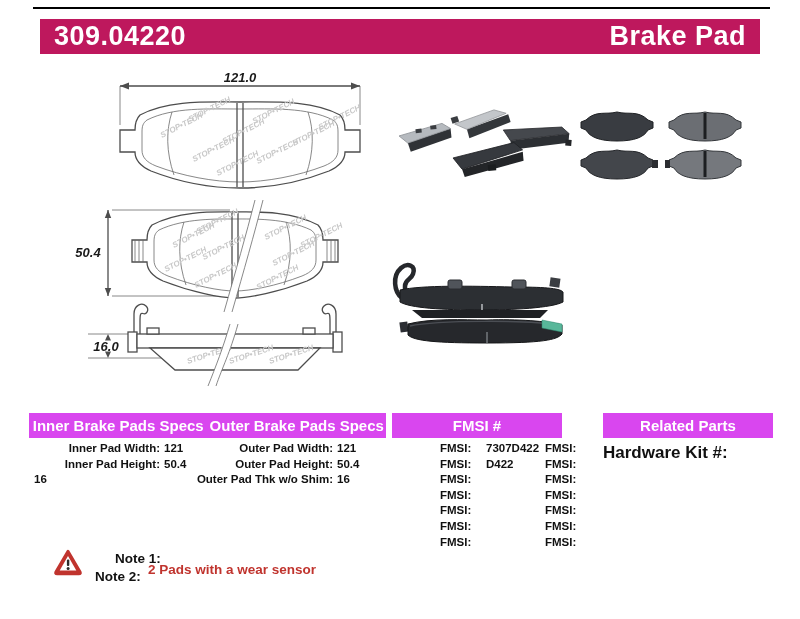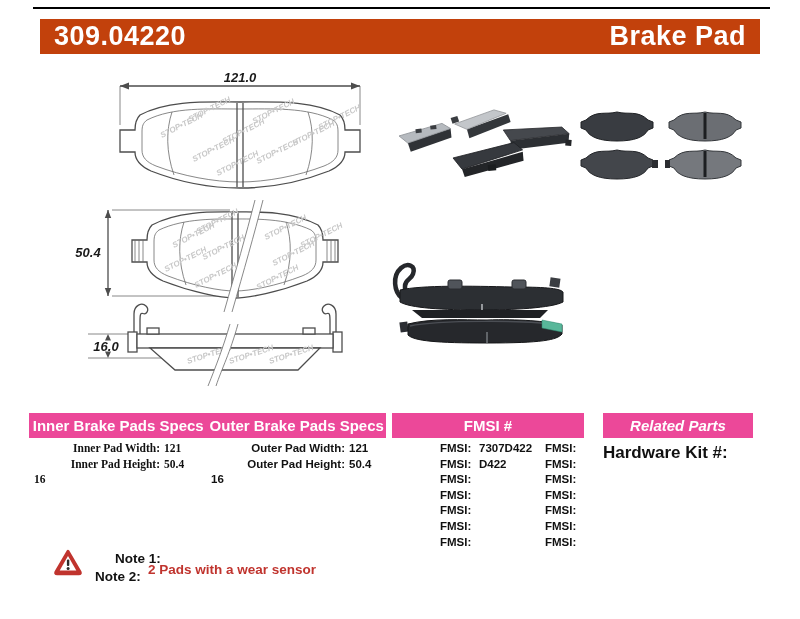--- a/index.html
+++ b/index.html
@@ -1,44 +1,44 @@
 <!DOCTYPE html>
 <html><head>
 <meta charset="utf-8">
 <style>
   html,body{margin:0;padding:0;background:#fff;}
   .page{position:relative;width:800px;height:619px;background:#fff;overflow:hidden;
         font-family:"Liberation Sans",sans-serif;color:#111;}
   .topline{position:absolute;left:33px;top:7px;width:737px;height:2px;background:#000;}
-  .header-bar{position:absolute;left:40px;top:19px;width:720px;height:35px;background:#c2410c;
+  .header-bar{position:absolute;left:40px;top:19px;width:720px;height:35px;background:#be185d;
         color:#fff;display:flex;align-items:center;justify-content:space-between;
         padding:0 14px;box-sizing:border-box;}
   .header-bar span{font-size:27px;font-weight:bold;letter-spacing:0.5px;}
   svg{position:absolute;}
   .dwg-line{stroke:#4d4d4d;stroke-width:1.3;fill:none;}
   .dwg-thin{stroke:#6a6a6a;stroke-width:0.8;fill:none;}
   .dwg-fill{fill:#ffffff;}
   .arrow{fill:#4d4d4d;stroke:none;}
   .dim{font:italic bold 13px "Liberation Sans",sans-serif;fill:#1a1a1a;}
   .wm{font:italic bold 8px "Liberation Sans",sans-serif;fill:#c8c8c8;}
-  .th{position:absolute;top:413px;height:25px;background:#ec4899;color:#fff;display:flex;
+  .th{position:absolute;top:413px;height:25px;background:#d946ef;color:#fff;display:flex;
       align-items:center;justify-content:center;font-weight:bold;font-size:15px;}
   #th-specs{left:29px;width:357px;}
   #th-specs span{flex:1;text-align:center;}
-  #th-fmsi{left:392px;width:192px;}
-  #th-related{left:603px;width:150px;font-style:italic;}
+  #th-fmsi{left:392px;width:170px;}
+  #th-related{left:603px;width:170px;}
   .spec-col{position:absolute;top:441px;font-size:11.5px;font-weight:bold;}
   .spec-row{display:flex;height:15.5px;line-height:15.5px;white-space:nowrap;}
-  .spec-col.inner{left:30px;font-family:Liberation Serif, serif;}  .spec-col.inner .sl{width:130px;text-align:right;}
-  .spec-col.outer{left:195px;margin-left:12px;} .spec-col.outer .sl{width:138px;text-align:right;}
+  .spec-col.inner{left:30px;}  .spec-col.inner .sl{width:130px;text-align:right;}
+  .spec-col.outer{left:195px;} .spec-col.outer .sl{width:138px;text-align:right;}
   .sv{margin-left:4px;}
   .fmsi-col{position:absolute;top:441px;font-size:11.5px;font-weight:bold;}
   .fmsi-col.c1{left:393px;} .fmsi-col.c2{left:498px;}
   .fmsi-row{display:flex;height:15.6px;line-height:15.6px;white-space:nowrap;}
-  .fl{min-width:34px;padding-left:47px;} .fv{margin-left:5px;}
+  .fl{min-width:34px;padding-left:47px;} .fv{margin-left:12px;}
   .related-body{position:absolute;left:603px;top:443px;font-size:17px;font-weight:bold;}
   .note-label{position:absolute;font-size:13.5px;font-weight:bold;color:#111;white-space:nowrap;}
   .note-red{position:absolute;font-size:13.5px;font-weight:bold;color:#c0342e;white-space:nowrap;}
 </style>
 </head>
 <body>
 
 <div class="page">
 
   <div class="topline"></div>
@@ -223,20 +223,21 @@
   <div class="spec-col outer">
     <div class="spec-row">
       <span class="sl">Outer Pad Width:</span>
       <span class="sv">121</span>
     </div>
     <div class="spec-row">
       <span class="sl">Outer Pad Height:</span>
       <span class="sv">50.4</span>
     </div>
     <div class="spec-row">
+      <span class="sl">Outer Pad Thk w/o Shim:</span>
       <span class="sv">16</span>
     </div>
   </div>
 
   <div class="fmsi-col c1">
     <div class="fmsi-row">
         <span class="fl">FMSI:</span>
         <span class="fv">7307D422</span>
       </div>
     <div class="fmsi-row">

